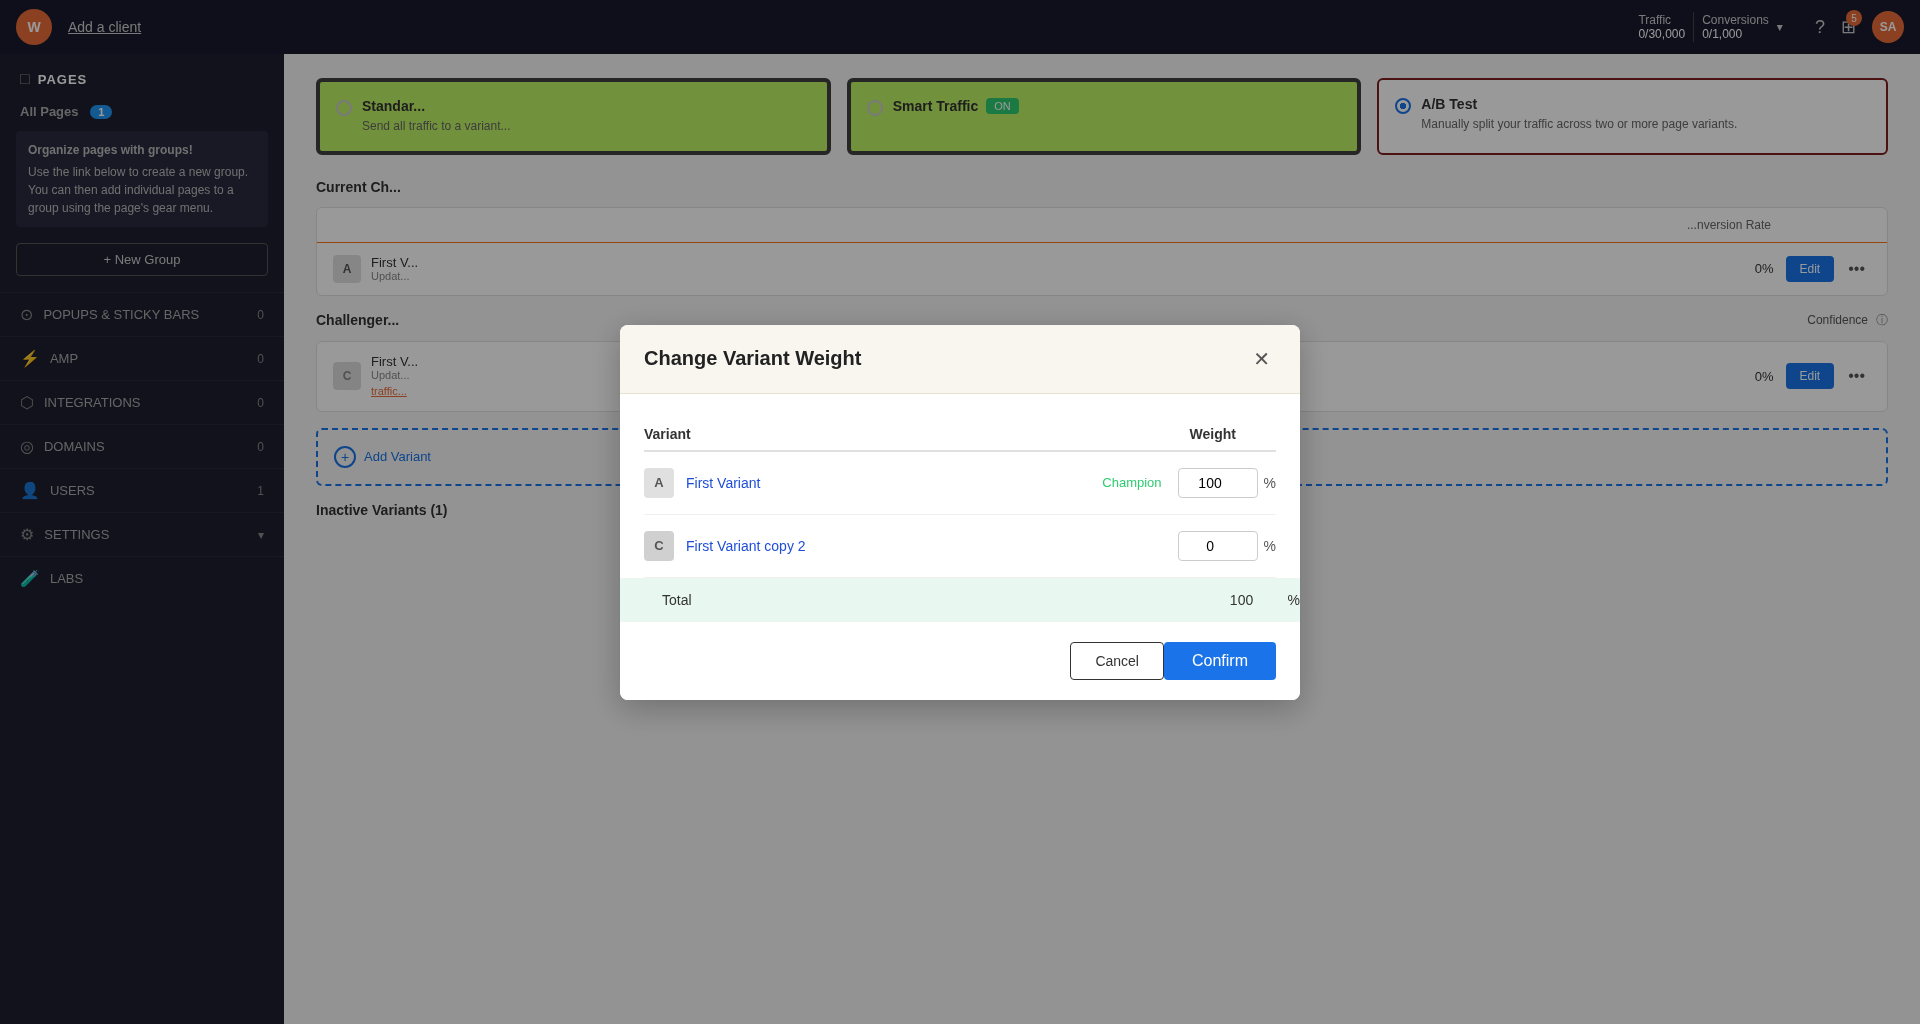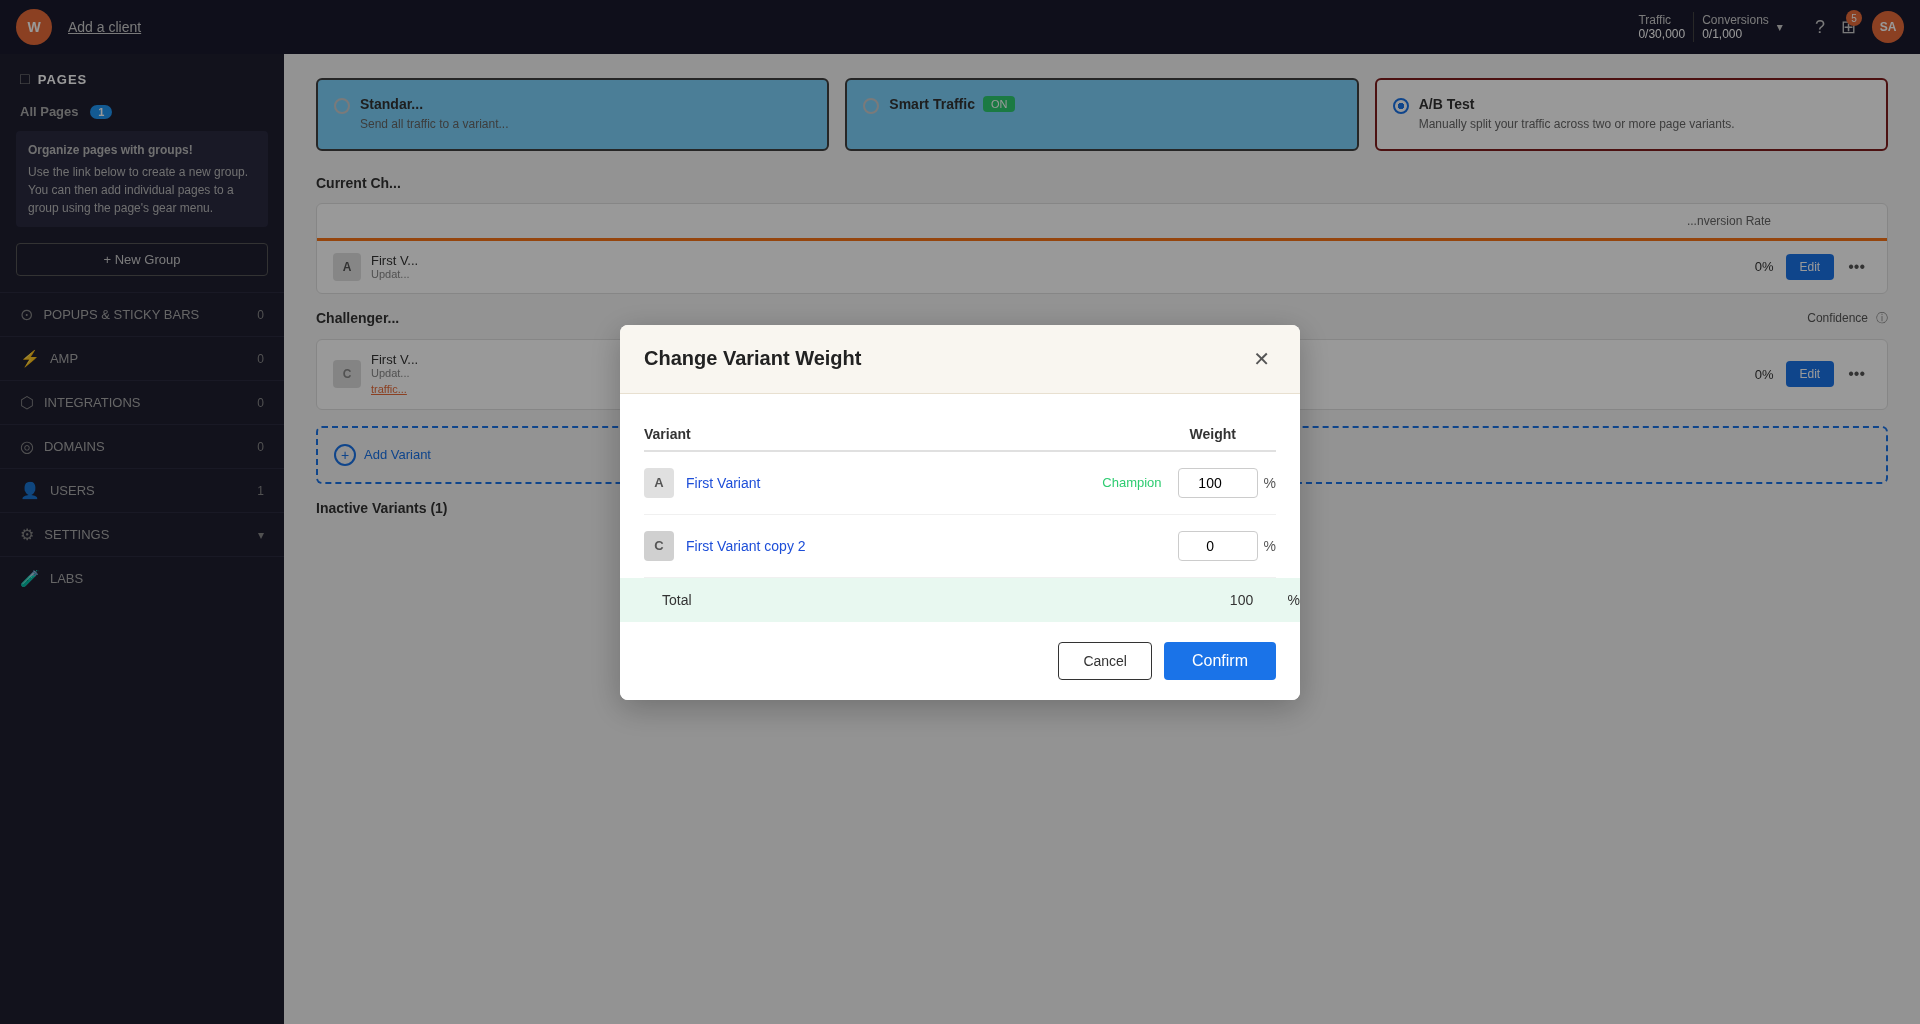--- a/index.html
+++ b/index.html
@@ -177,24 +177,24 @@
       margin-bottom: 16px;
     }
 
     .traffic-mode-cards {
       display: flex;
       gap: 16px;
       margin-bottom: 24px;
     }
     .traffic-card {
       flex: 1;
-      border: 2px solid #404040;
+      border: 4px solid #404040;
       border-radius: 6px;
       padding: 16px;
-      background: #7dd3fc;
+      background: #bef264;
       cursor: pointer;
       display: flex;
       align-items: flex-start;
       gap: 10px;
     }
     .traffic-card.selected {
       border: 2px solid #7f1d1d;
       background: white;
     }
     .traffic-card-radio {
@@ -222,21 +222,21 @@
     .variant-table {
       background: white;
       border: 1px solid #e0e0e0;
       border-radius: 6px;
       overflow: hidden;
       margin-bottom: 16px;
     }
     .variant-table-header {
       display: flex;
       padding: 10px 16px;
-      border-bottom: 3px solid #f97316;
+      border-bottom: 1px solid #f97316;
       font-size: 12px;
       color: #666;
       font-weight: 500;
       align-items: flex-end;
     }
     .variant-row {
       display: flex;
       align-items: center;
       padding: 12px 16px;
       border-bottom: 1px solid #f0f0f0;
@@ -437,21 +437,20 @@
       font-size: 14px;
       color: #333;
       margin-left: 6px;
       margin-right: 0;
     }
     .modal-footer {
       padding: 20px 24px;
       display: flex;
       align-items: center;
       justify-content: flex-end;
-      gap: 12px;
       background: white;
     }
     .cancel-btn {
       padding: 10px 24px;
       border: 1px solid #333;
       border-radius: 4px;
       background: white;
       color: #333;
       font-size: 14px;
       cursor: pointer;

